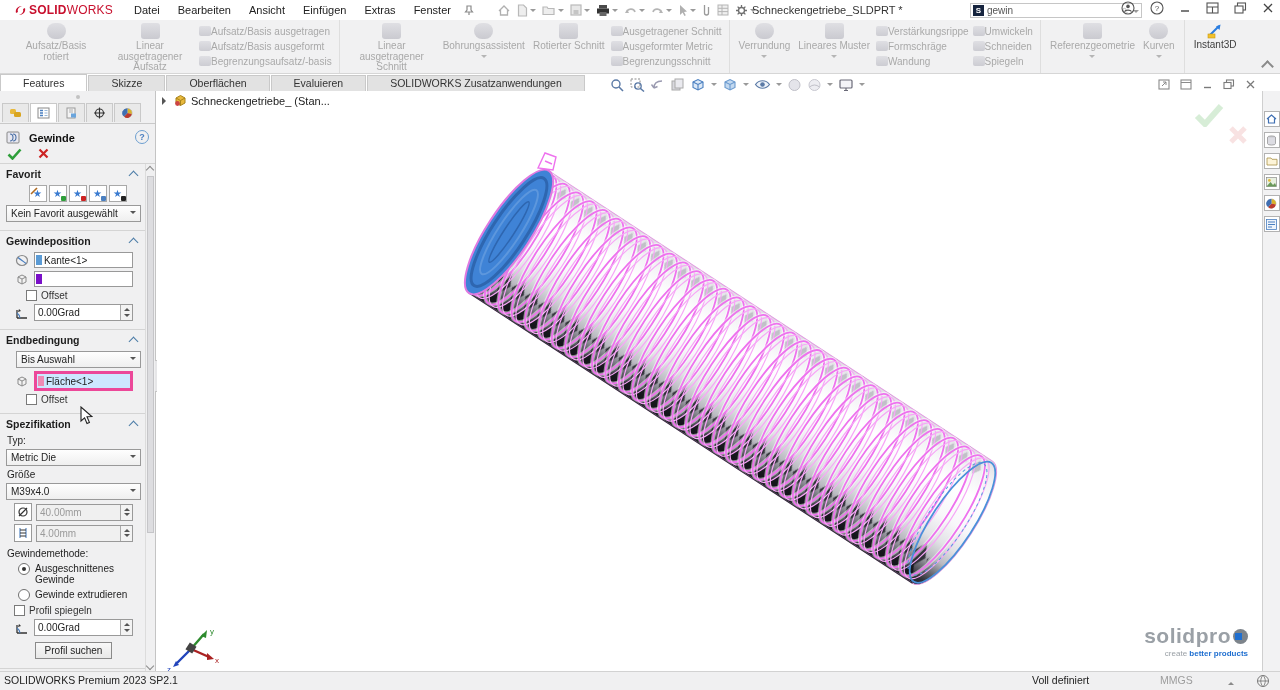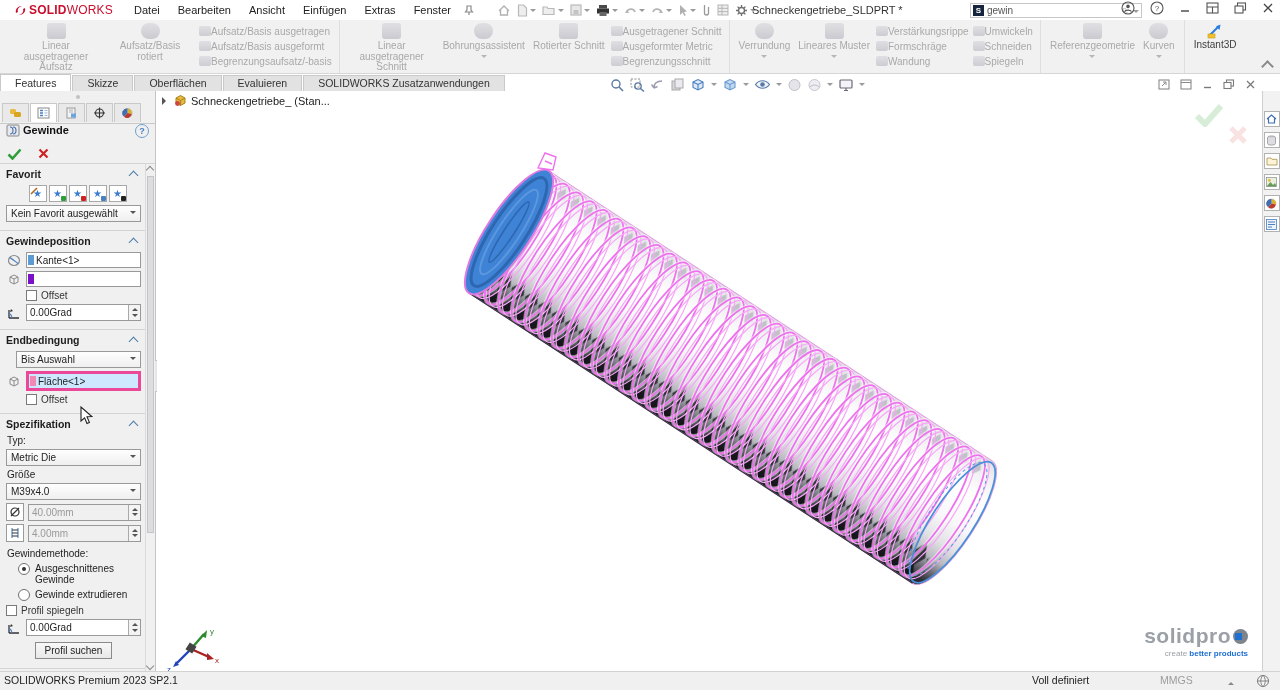--- a/index.html
+++ b/index.html
@@ -39,45 +39,45 @@
   .gico.round{border-radius:8px}
   .rsmalls{display:flex;flex-direction:column;padding:3px 2px 0 2px;gap:3px}
   .rsmall{display:flex;align-items:center;gap:0;font-size:10px;color:#a9a9a9;height:12px;white-space:nowrap}
   .sico{width:12px;height:10px;background:linear-gradient(#dcdce1,#c6c6cd);border-radius:2px;flex:none;opacity:.85}
   .rcaret{width:0;height:0;border:3.5px solid transparent;border-top-color:#b5b5b5;margin-top:3px}
   .ribbon-collapse{position:absolute;right:8px;top:62px;width:7px;height:7px;border-left:2px solid #8a8a8a;
                    border-top:2px solid #8a8a8a;transform:rotate(45deg)}
 
   
   .tabrow{position:absolute;left:0;top:74px;width:1280px;height:17px;background:#fff}
-  .tab{display:inline-flex;align-items:center;height:16px;padding:0 14px;margin-right:1px;
+  .tab{display:inline-flex;align-items:center;height:16px;padding:0 22px;margin-right:1px;
        background:#e2e2e2;border:1px solid #c9c9c9;border-bottom:none;font-size:10.5px;color:#333;box-sizing:border-box}
   .tab.active{background:#fff;height:17px}
 
   
   .pm{position:absolute;left:0;top:91px;width:156px;bottom:18px;background:#f0f0f1;
       border-right:1px solid #c4c4c4;display:flex;flex-direction:column;box-sizing:border-box}
   .grip{height:12px;display:flex;align-items:center;justify-content:center}
   .grip i{width:4px;height:4px;border-radius:50%;background:#c2c2c2}
   .pmtabs{height:20px;display:flex;padding-left:2px;border-bottom:1px solid #c9c9c9}
   .pmtab{width:27px;height:19px;border:1px solid #c9c9c9;border-bottom:none;background:#e9e9e9;
          display:flex;align-items:center;justify-content:center;margin-right:1px;box-sizing:border-box}
   .pmtab.active{background:#fff}
-  .pmhead{height:20px;display:flex;align-items:flex-start;gap:3px;padding:0 6px;font-weight:bold;font-size:11px;color:#111}
+  .pmhead{height:20px;display:flex;align-items:flex-end;gap:9px;padding:0 6px;font-weight:bold;font-size:11px;color:#111}
   .help-c{margin-left:auto;width:12px;height:12px;border-radius:50%;border:1px solid #6d9fd0;color:#4a7fc0;
           font-size:9px;display:flex;align-items:center;justify-content:center;font-weight:bold}
   .pmok{height:19px;display:flex;gap:16px;align-items:center;padding-left:7px;border-bottom:1px solid #d4d4d4}
   .pmbody{flex:1;position:relative;overflow:hidden;padding-right:9px}
   .sec{border-top:1px solid #d4d4d4;padding:1px 5px 5px 6px}
   .sec:first-child{border-top:none}
   .sech{display:flex;align-items:center;justify-content:space-between;padding:3px 2px 2px 0;
         font-weight:bold;font-size:10.5px;color:#1d1d1d}
   .chev{width:6px;height:6px;border-left:1.6px solid #4a7ba6;border-top:1.6px solid #4a7ba6;
         transform:rotate(45deg);margin-right:2px;margin-top:2px}
-  .pmrow{display:flex;align-items:center;gap:4px;margin:3px 0}
+  .pmrow{display:flex;align-items:center;gap:4px;margin:3px 8px}
   .pmicon{width:16px;height:16px;flex:none;display:flex;align-items:center;justify-content:center}
   .selfield{flex:1;height:14px;background:#fff;border:1px solid #999;display:flex;align-items:center;
             gap:2px;padding:0 1px;font-size:10px;color:#222;overflow:hidden}
   .selfield.hl{background:#cde8ff;border:3px solid #ec4899}
   .chip{width:6px;height:10px;flex:none}
   .cb{width:9px;height:9px;border:1px solid #7a7a7a;background:#fff;flex:none}
   .radio{width:10px;height:10px;border:1px solid #707070;border-radius:50%;background:#fff;flex:none;
          display:flex;align-items:center;justify-content:center}
   .radio.sel i{width:4px;height:4px;border-radius:50%;background:#333}
   .spinfield{flex:1;height:15px;border:1px solid #999;background:#fff;display:flex;align-items:center;
@@ -269,26 +269,26 @@
       </svg>
     <svg width="12" height="12" viewBox="0 0 12 12">
         <path d="M2 2 L10 10 M10 2 L2 10" stroke="#444" stroke-width="1.3"></path>
       </svg>
   </div>
 </div>
 
 <div class="ribbon">
   <div class="rgroup">
     <div class="rbig">
+        <i class="gico round"></i>
+        <span>Aufsatz/Basis rotiert</span>
+      </div>
+    <div class="rbig">
         <i class="gico"></i>
         <span>Linear ausgetragener Aufsatz</span>
-      </div>
-    <div class="rbig">
-        <i class="gico round"></i>
-        <span>Aufsatz/Basis rotiert</span>
       </div>
     <div class="rsmalls">
       <div class="rsmall">
           <i class="sico"></i>
           <span>Aufsatz/Basis ausgetragen</span>
         </div>
       <div class="rsmall">
           <i class="sico"></i>
           <span>Aufsatz/Basis ausgeformt</span>
         </div>

